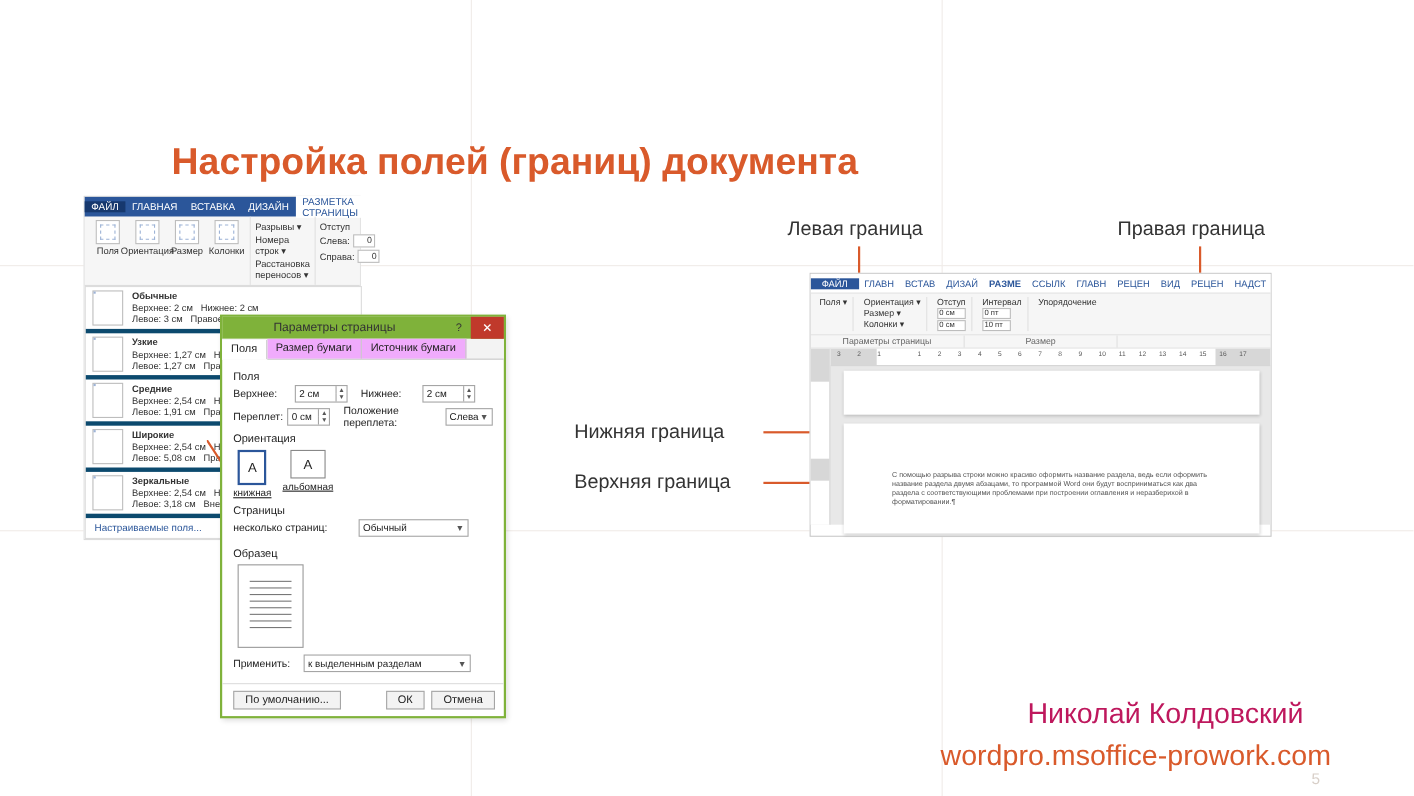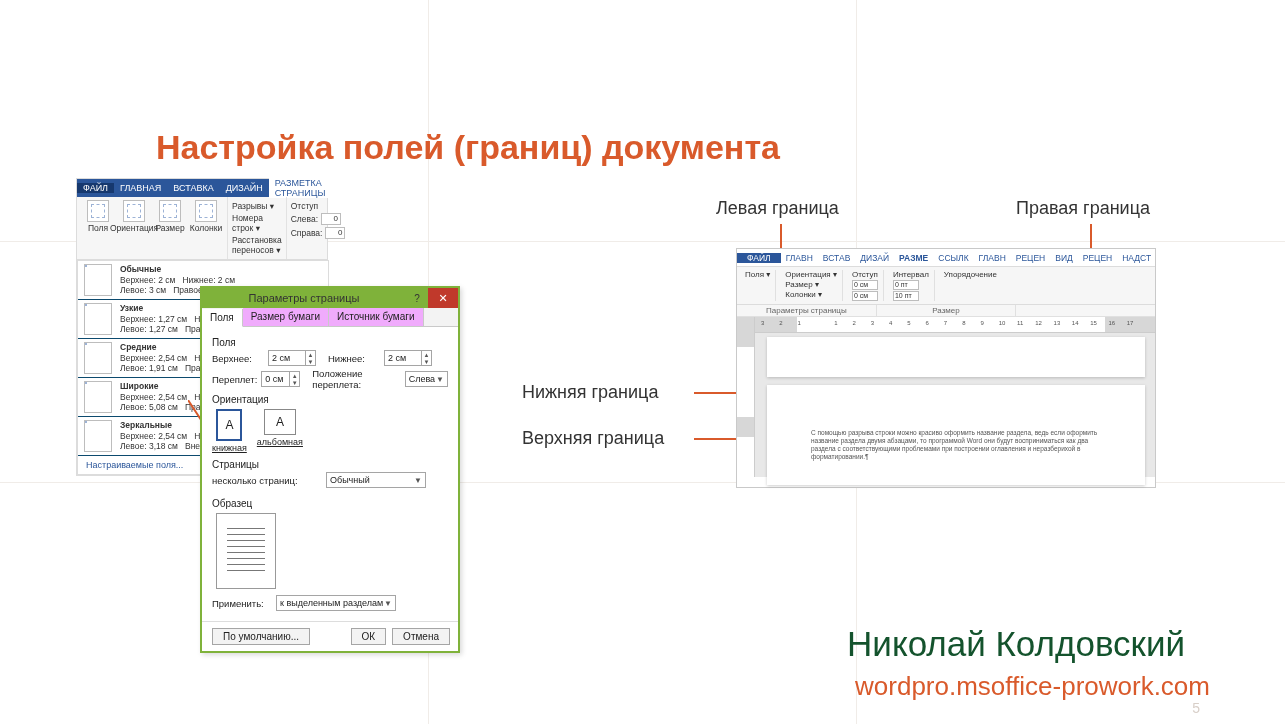--- a/index.html
+++ b/index.html
@@ -11,21 +11,21 @@
     overflow: hidden;
   }
   
   .grid-v { position: absolute; top: 0; bottom: 0; width: 1px; background: #f0ece8; }
   .grid-h { position: absolute; left: 0; right: 0; height: 1px; background: #f0ece8; }
 
   .slide-title {
     position: absolute; left: 156px; top: 128px;
     font-size: 34px; font-weight: 700; color: #d95a2b;
   }
-  .author { position: absolute; right: 100px; bottom: 60px; font-size: 35px; color: #14532d; }
+  .author { position: absolute; right: 100px; bottom: 60px; font-size: 26px; color: #be185d; }
   .site   { position: absolute; right: 75px; bottom: 22px; font-size: 26px; color: #d95a2b; }
 
   
   .ribbon1 {
     position: absolute; left: 76px; top: 178px; width: 252px;
     background: #ffffff; border: 1px solid #dcdcdc; font-size: 10px;
   }
   .ribbon1 .tabs { display: flex; background: #2b569a; color: #fff; height: 18px; align-items: center; }
   .ribbon1 .tabs .tab { padding: 0 6px; font-size: 9px; cursor: pointer; }
   .ribbon1 .tabs .tab.file { background: #16386e; }
@@ -36,21 +36,21 @@
   .ribbon1 .big-btn .ic { width: 22px; height: 22px; border: 1px solid #bdbdbd; background: #fff; position: relative; }
   .ribbon1 .big-btn .ic::after { content:''; position:absolute; inset:3px; border:1px dashed #9db3d6; }
   .ribbon1 .big-btn .lbl { font-size: 8.5px; color: #333; text-align: center; line-height: 1; margin-top: 2px; }
   .ribbon1 .rowbtns { display: flex; gap: 2px; }
   .ribbon1 .small-line { font-size: 8.5px; color: #333; display: flex; align-items: center; gap: 3px; padding: 1px 0; }
   .ribbon1 .sp-inp { width: 20px; height: 12px; border: 1px solid #bdbdbd; background: #fff; font-size: 8px; text-align: right; padding-right: 2px; }
 
   .margins-drop {
     width: 252px; background: #fff; border: 1px solid #dcdcdc;
   }
-  .margins-drop .opt { display: flex; padding: 3px 6px; align-items: flex-start; border-bottom: 1px solid #0c4a6e; cursor: pointer; }
+  .margins-drop .opt { display: flex; padding: 3px 6px; align-items: flex-start; border-bottom: 4px solid #0c4a6e; cursor: pointer; }
   .margins-drop .opt .thumb { width: 28px; height: 32px; border: 1px solid #bdbdbd; background: #fff; position: relative; margin-right: 8px; }
   .margins-drop .opt .thumb::after { content:''; position:absolute; border: 1px solid #9db3d6; }
   .margins-drop .opt .info { font-size: 8.5px; color: #333; line-height: 1.25; }
   .margins-drop .opt .info .nm { font-weight: 600; }
   .margins-drop .custom { font-size: 9px; color: #2b569a; padding: 4px 8px; cursor: pointer; }
 
   
   .arrow-diag {
     position: absolute; left: 188px; top: 400px; width: 40px; height: 60px;
   }
@@ -316,21 +316,21 @@
         <div class="ln" style="top:26px"></div>
       <div class="ln" style="top:32px"></div>
         <div class="ln" style="top:38px"></div>
         <div class="ln" style="top:44px"></div>
       <div class="ln" style="top:50px"></div>
         <div class="ln" style="top:56px"></div>
     </div>
 
     <div class="row" style="margin-top:6px">
       <span class="lbl" style="width:60px">Применить:</span>
-      <div class="combo" style="width:120px">
+      <div class="combo" style="width:152px">
           <span>к выделенным разделам</span>
           <span class="car">▼</span>
         </div>
     </div>
   </div>
   <div class="btnrow">
     <div class="btn def">По умолчанию...</div>
     <div class="btn">ОК</div>
     <div class="btn">Отмена</div>
   </div>

